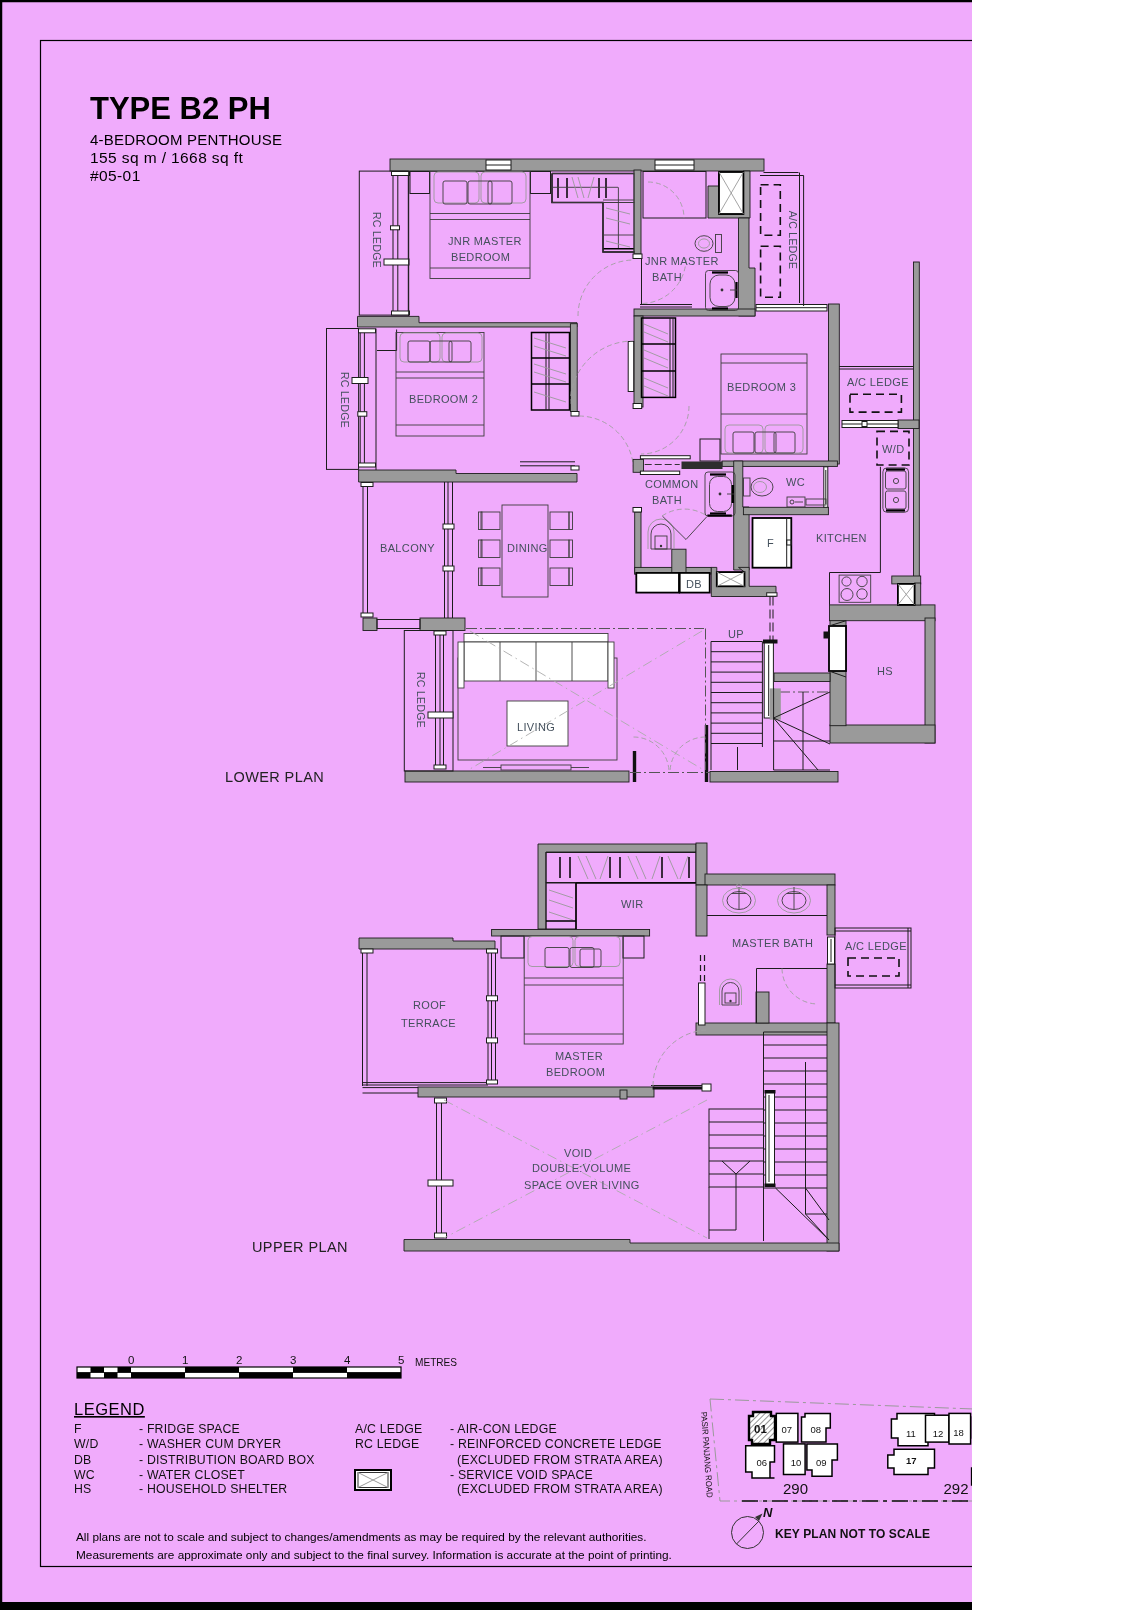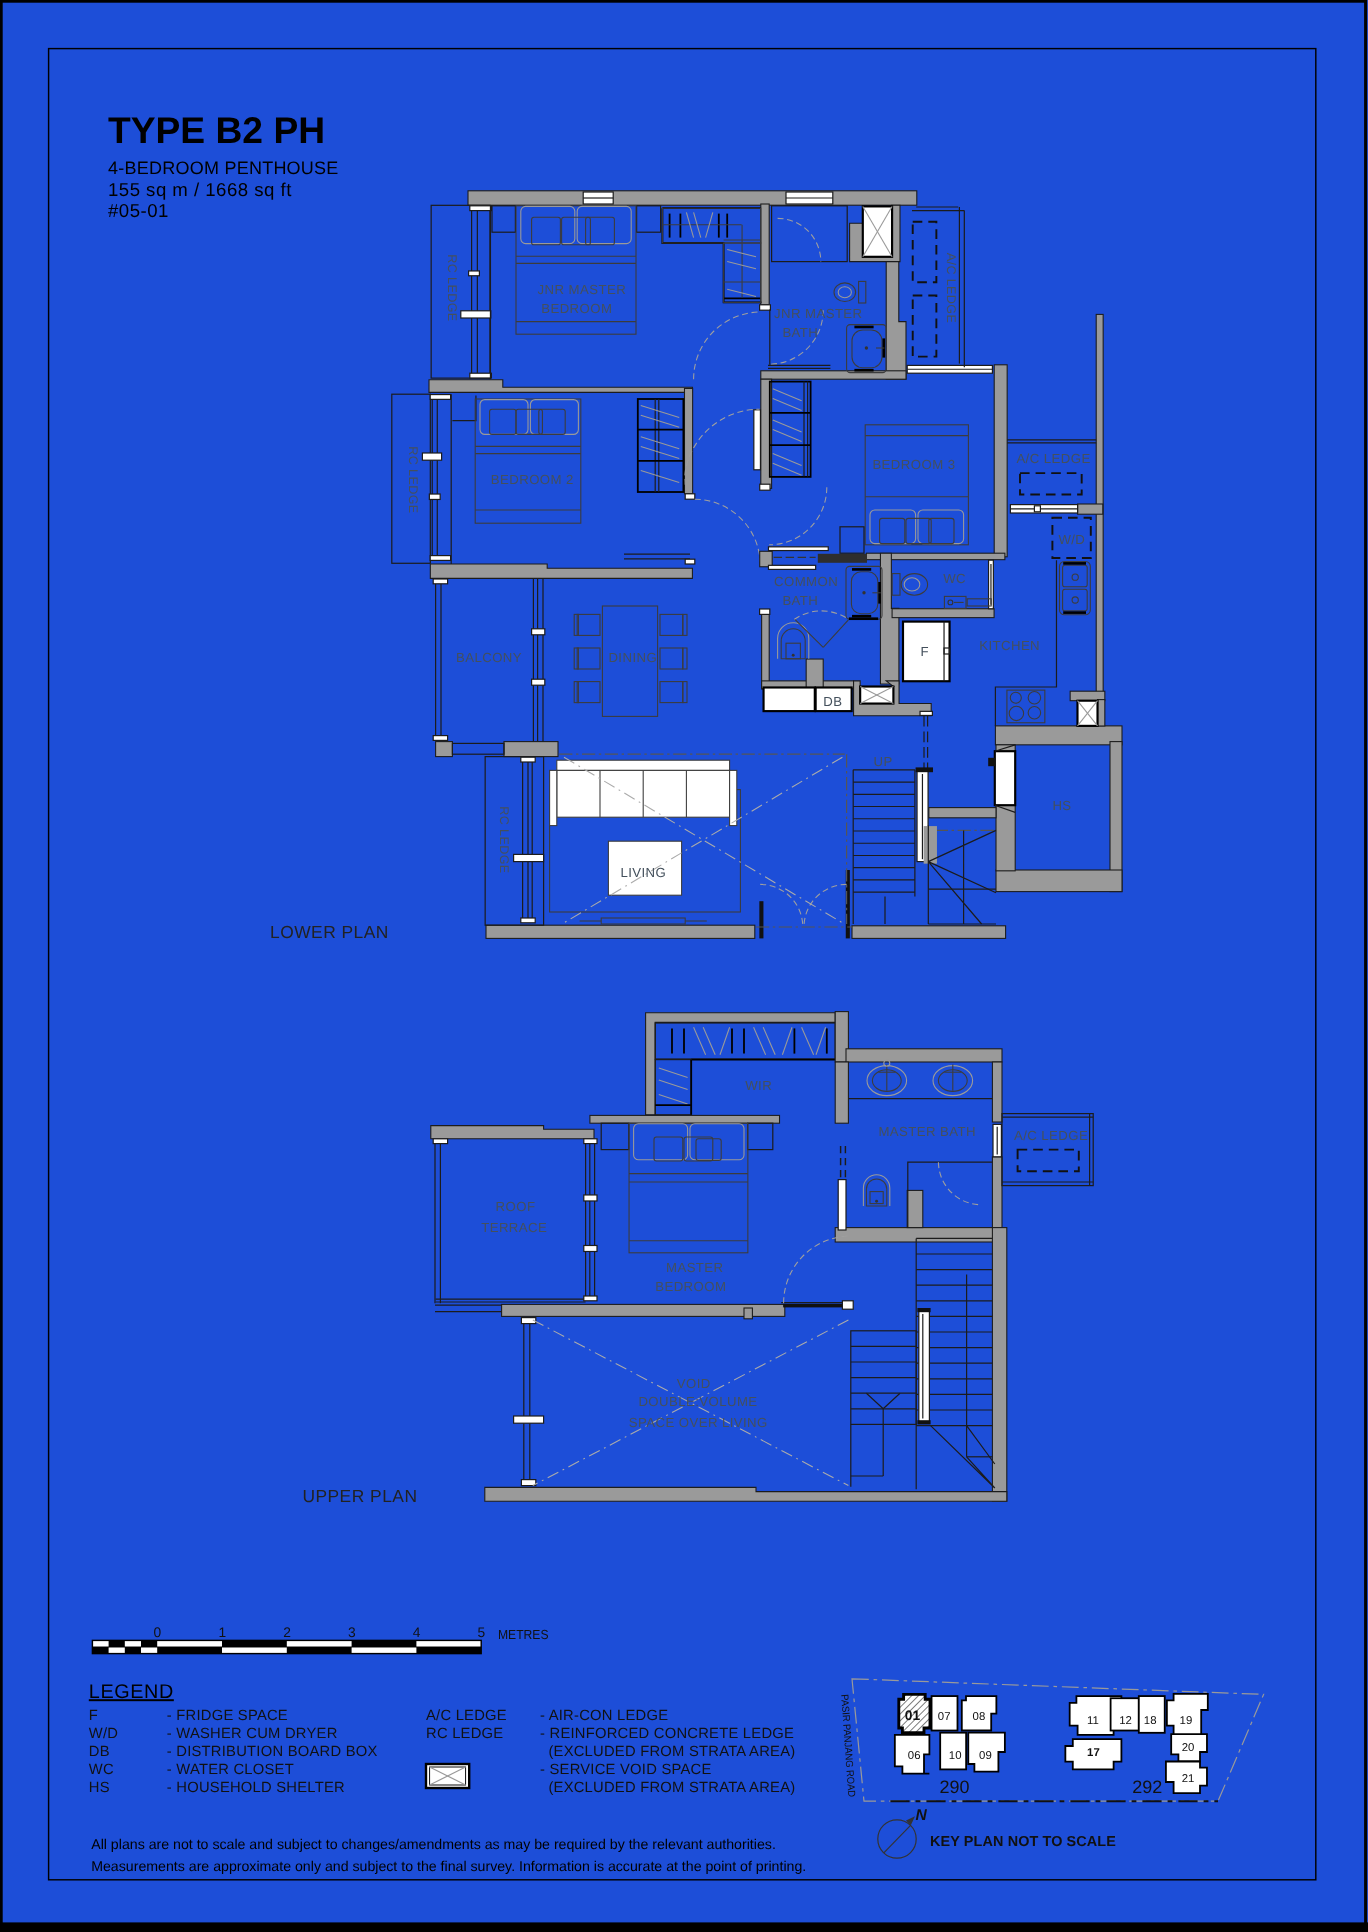--- a/index.html
+++ b/index.html
@@ -1,16 +1,16 @@
 <!DOCTYPE html>
 <html><head>
 <meta charset="utf-8">
 <style>
 html,body{margin:0;padding:0;background:#fff;}
-#page{position:relative;width:1140px;height:1610px;background:#1d4ed8;overflow:hidden;font-family:"Liberation Sans",sans-serif;}
+#page{position:relative;width:972px;height:1610px;background:#f0abfc;overflow:hidden;font-family:"Liberation Sans",sans-serif;}
 svg{position:absolute;top:0;left:0;}
 </style>
 </head>
 <body>
 <div id="page">
 <svg width="1140" height="1610" viewBox="0 0 1140 1610" xmlns="http://www.w3.org/2000/svg">
 <style>
 text{font-family:"Liberation Sans",sans-serif;}
 .w{fill:#9a9a9a;stroke:#1c1c1c;stroke-width:0.9;}
 .wn{fill:#9a9a9a;}

